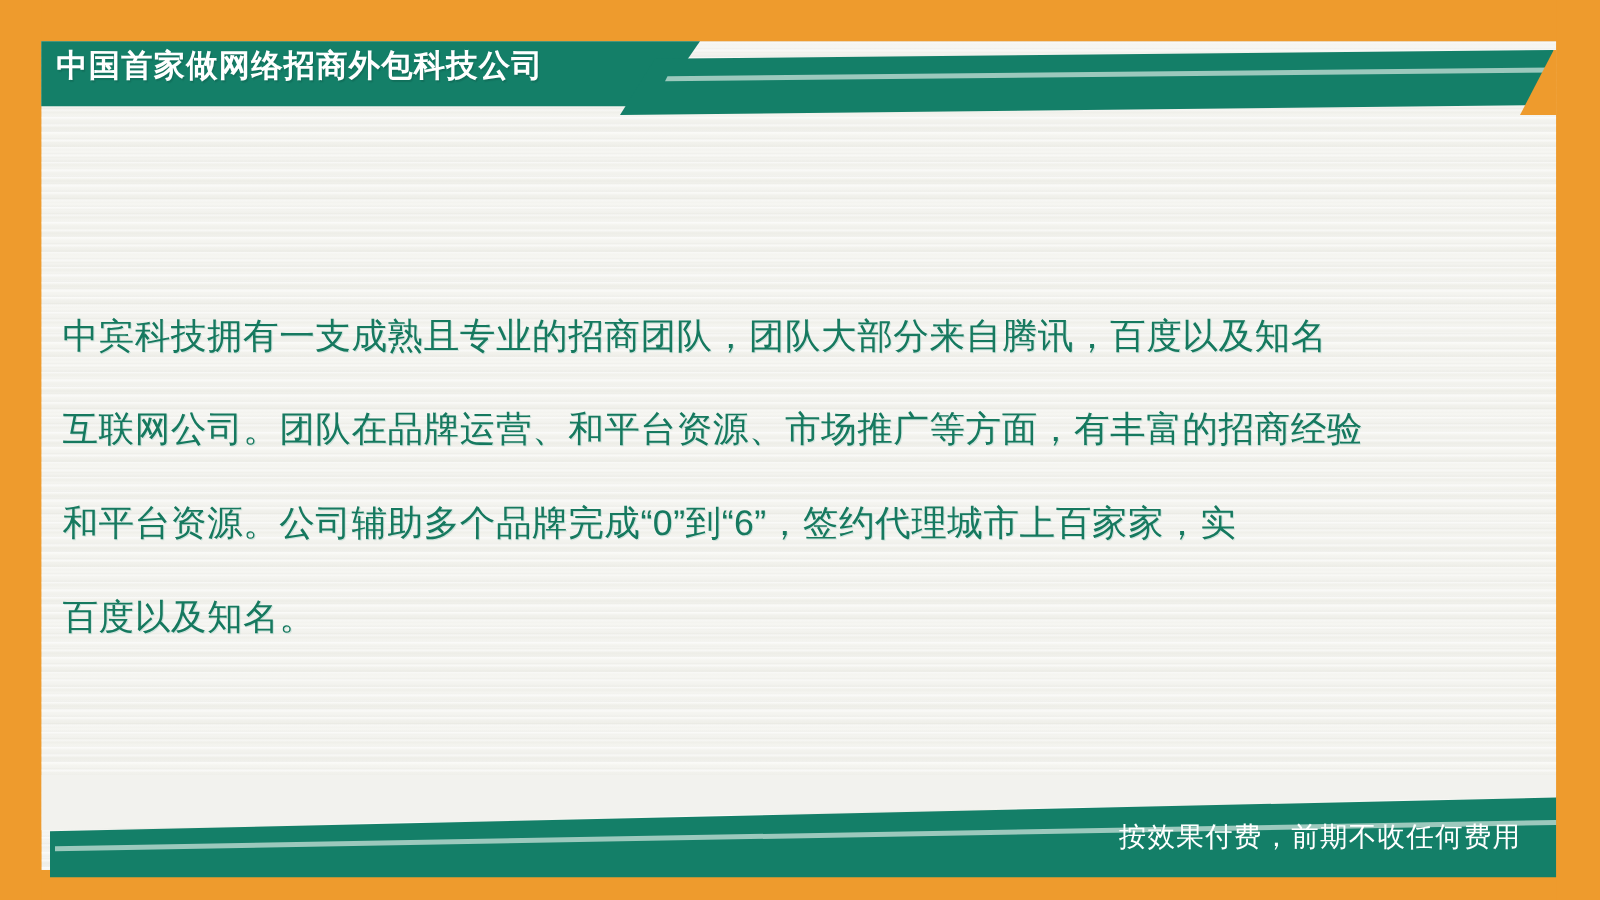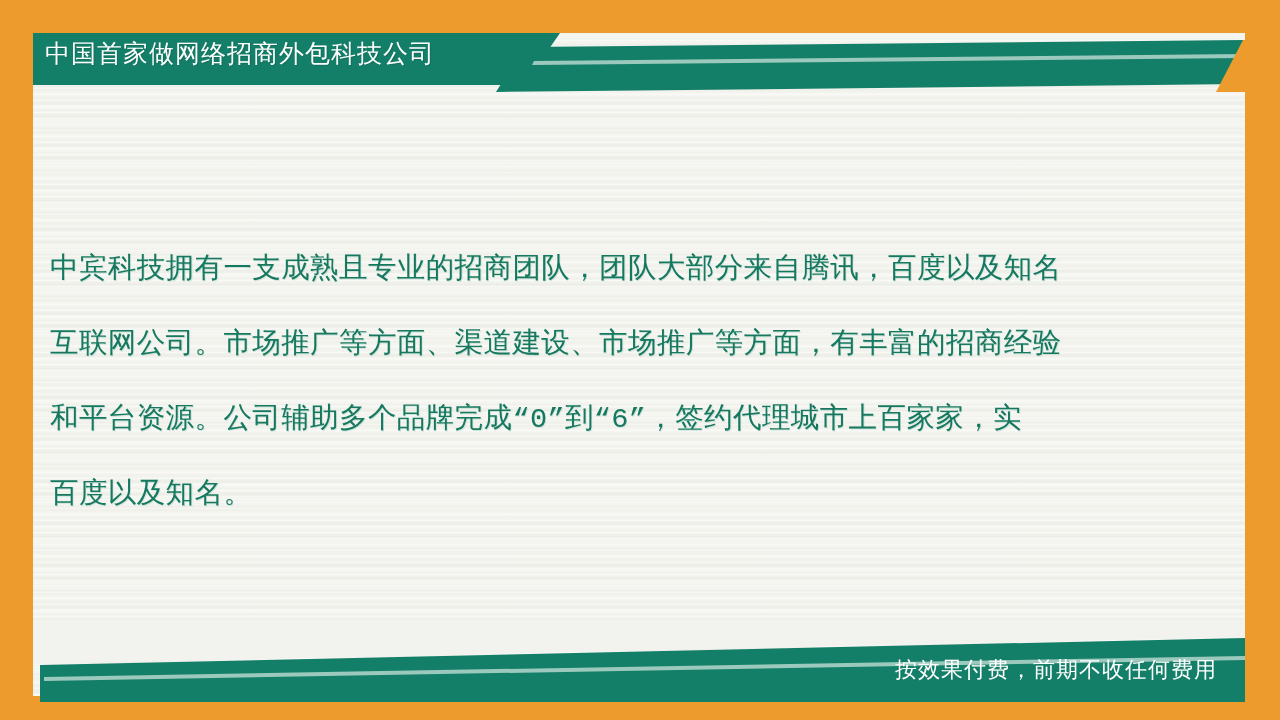--- a/index.html
+++ b/index.html
@@ -86,21 +86,21 @@
     position: absolute;
     left: 0; top: 0;
     width: 1280px; height: 105px;
   }
 
   #header-title-text {
     position: absolute;
     left: 45px;
     top: 35px;
     font-size: 25px;
-    font-weight: normal;
+    font-weight: bold;
     color: #ffffff;
     letter-spacing: 1px;
     line-height: 36px;
     white-space: nowrap;
     text-shadow: 1px 1px 1px rgba(0,0,0,0.12);
   }
 
   
   #section-heading {
     position: absolute;
@@ -113,21 +113,21 @@
     white-space: nowrap;
     text-shadow: 1.5px 1.5px 0px rgba(150,200,185,0.55);
   }
 
   
   #body-paragraph {
     position: absolute;
     left: 50px;
     top: 232px;
     width: 1130px;
-    font-family: Liberation Mono, monospace;
+    font-family: Liberation Sans, sans-serif;
     font-size: 28.5px;
     line-height: 75px;
     color: #16795F;
     letter-spacing: 0.4px;
     text-align: justify;
     text-justify: inter-character;
     text-shadow: 0.8px 0.8px 0px rgba(170,210,200,0.5);
   }
   .para-line { white-space: nowrap; }
   .para-line.last { letter-spacing: 0.4px; }
@@ -178,21 +178,21 @@
       <polygon points="534,61 1243,54 1243,58 532,65" fill="#9CC9BD"></polygon>
 
       <polygon points="1243,40 1245,40 1245,92 1216,92" fill="#EE9B2D"></polygon>
     </svg>
     <div id="header-title-text">中国首家做网络招商外包科技公司</div>
   </div>
 
 
   <div id="body-paragraph">
     <div class="para-line">中宾科技拥有一支成熟且专业的招商团队，团队大部分来自腾讯，百度以及知名</div>
-    <div class="para-line">互联网公司。市场推广等方面、渠道建设、市场推广等方面，有丰富的招商经验</div>
+    <div class="para-line">互联网公司。团队在品牌运营、和平台资源、市场推广等方面，有丰富的招商经验</div>
     <div class="para-line">和平台资源。公司辅助多个品牌完成“0”到“6”，签约代理城市上百家家，实</div>
     <div class="para-line last">百度以及知名。</div>
   </div>
 
   <div id="footer-zone">
     <svg class="footer-shape" viewBox="0 0 1280 100" preserveAspectRatio="none">
 
       <polygon points="40,45 1245,18 1245,82 40,82" fill="#147F68"></polygon>
 
       <polygon points="44,57 1245,36 1245,40 44,61" fill="#9CC9BD"></polygon>

